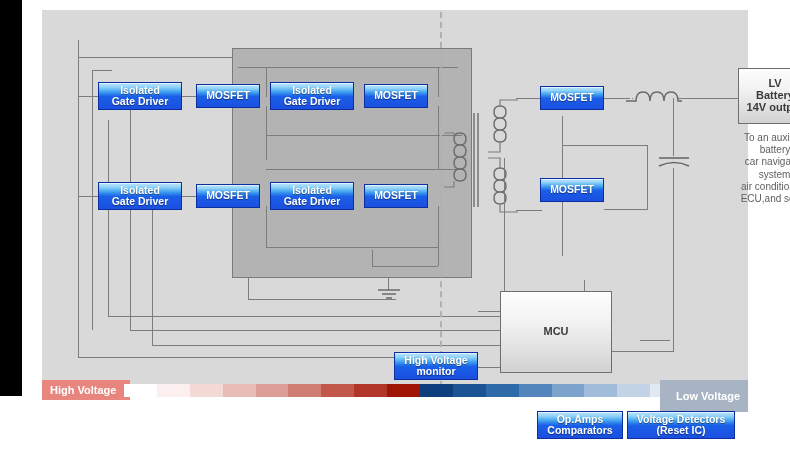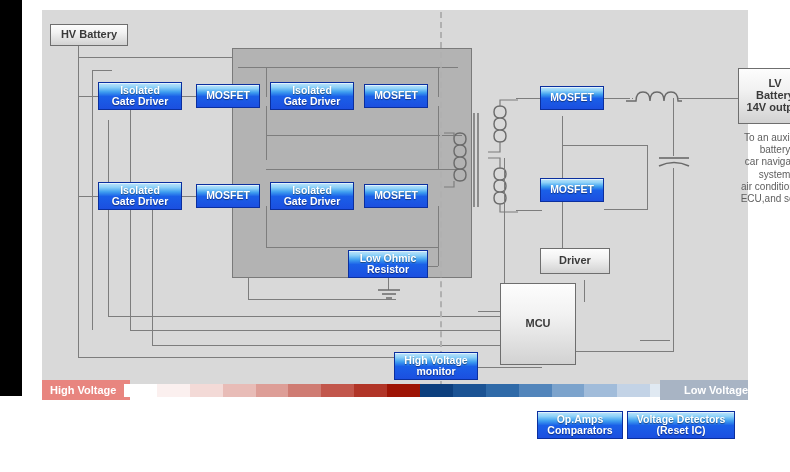--- a/index.html
+++ b/index.html
@@ -112,27 +112,28 @@
     color: #ffffff;
     font-weight: bold;
     font-size: 11px;
     display: flex; align-items: center;
     padding-left: 8px;
     box-sizing: border-box;
   }
   .lv-label {
     position: absolute;
     left: 660px; top: 380px;
-    width: 88px; height: 20px;
+    width: 88px; height: 32px;
     background: #a8b4c4;
     color: #ffffff;
     font-weight: bold;
     font-size: 11px;
     display: flex; align-items: center;
     justify-content: flex-end;
+    padding-right: 8px;
     box-sizing: border-box;
   }
   
   .coil, .cap, .gnd { position: absolute; }
 </style>
 </head>
 <body>
 
 <div id="root">
 
@@ -251,55 +252,51 @@
 
     <div class="w wv" style="left:346px; top:268px; height:12px;"></div>
     <svg class="gnd" style="left:334px; top:278px;" width="26" height="14" viewBox="0 0 26 14">
       <line x1="2" y1="2" x2="24" y2="2" stroke="#6a6a6a" stroke-width="1.5"></line>
       <line x1="6" y1="6" x2="20" y2="6" stroke="#6a6a6a" stroke-width="1.5"></line>
       <line x1="10" y1="10" x2="16" y2="10" stroke="#6a6a6a" stroke-width="1.5"></line>
     </svg>
 
     <div class="divider" style="left:398px; top:2px; height:375px;"></div>
 
-    <div class="box gray-box" style="left:8px; top:14px; width:78px; height:22px;">HV Battery</div>
 
     <div class="box blue-box" style="left:56px; top:72px; width:84px; height:28px;">Isolated
 Gate Driver</div>
     <div class="box blue-box" style="left:154px; top:74px; width:64px; height:24px;">MOSFET</div>
     <div class="box blue-box" style="left:228px; top:72px; width:84px; height:28px;">Isolated
 Gate Driver</div>
     <div class="box blue-box" style="left:322px; top:74px; width:64px; height:24px;">MOSFET</div>
 
     <div class="box blue-box" style="left:56px; top:172px; width:84px; height:28px;">Isolated
 Gate Driver</div>
     <div class="box blue-box" style="left:154px; top:174px; width:64px; height:24px;">MOSFET</div>
     <div class="box blue-box" style="left:228px; top:172px; width:84px; height:28px;">Isolated
 Gate Driver</div>
     <div class="box blue-box" style="left:322px; top:174px; width:64px; height:24px;">MOSFET</div>
 
-    <div class="box blue-box" style="left:306px; top:240px; width:80px; height:28px;">Low Ohmic
-Resistor</div>
 
     <div class="box blue-box" style="left:498px; top:76px; width:64px; height:24px;">MOSFET</div>
     <div class="box blue-box" style="left:498px; top:168px; width:64px; height:24px;">MOSFET</div>
 
     <div class="box gray-box" style="left:696px; top:58px; width:74px; height:56px;">LV
 Battery
 14V output</div>
 
     <div class="aux-text" style="left:678px; top:122px; width:112px;">To an auxiliary
 battery,
 car navigation
 system,
 air conditioning,
 ECU,and so on.</div>
 
-    <div class="box gray-box" style="left:498px; top:238px; width:70px; height:26px;">Driver</div>
-    <div class="box gray-box" style="left:458px; top:273px; width:76px; height:82px;">MCU</div>
+    <div class="box gray-box" style="left:458px; top:281px; width:112px; height:82px;">MCU</div>
     <div class="box blue-box" style="left:352px; top:342px; width:84px; height:28px;">High Voltage
 monitor</div>
 
   </div>
 
   <div class="hv-label">High Voltage</div>
   <div class="scale-bar" id="scale-bar">
       <div class="scale-seg" style="background: rgb(255, 255, 255);"></div>
       <div class="scale-seg" style="background: rgb(251, 240, 239);"></div>
       <div class="scale-seg" style="background: rgb(243, 218, 215);"></div>

